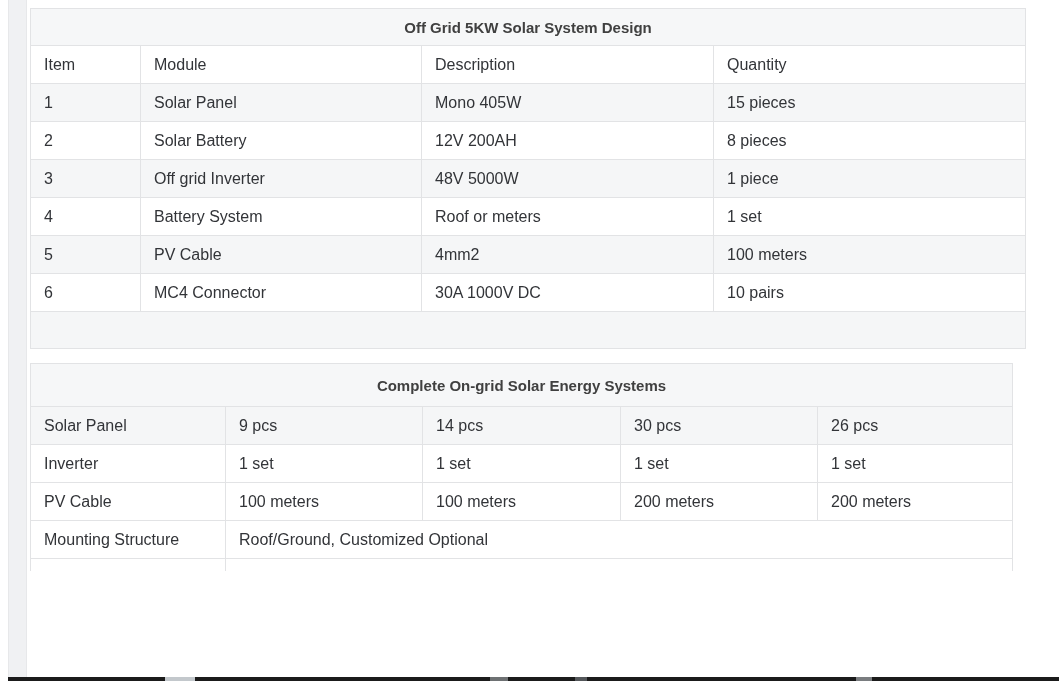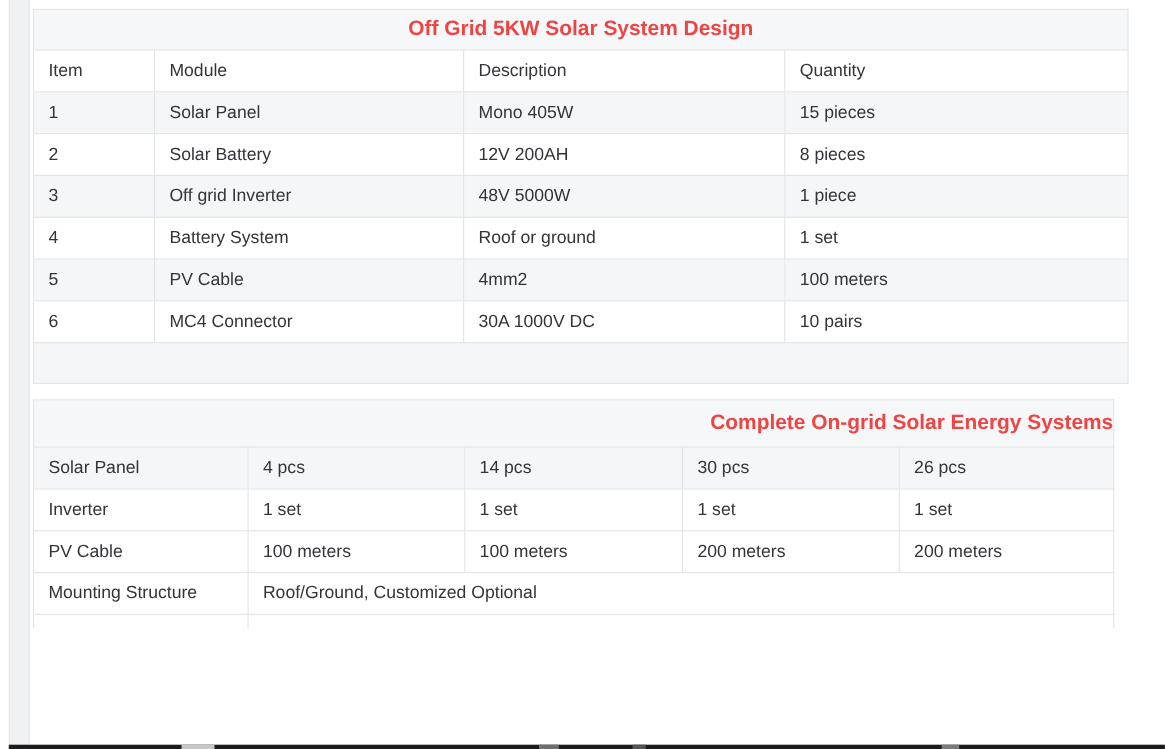--- a/index.html
+++ b/index.html
@@ -38,29 +38,29 @@
     vertical-align: middle;
     padding: 0 0 0 13px;
     height: 38px;
     box-sizing: border-box;
     white-space: nowrap;
     overflow: hidden;
   }
   .title-cell {
     text-align: center;
     font-weight: bold;
-    font-size: 19px;
-    color: #ef4444;
+    font-size: 15px;
+    color: #404040;
     background: #f6f7f8;
     padding: 0;
   }
   #offgrid-table { left: 30px; top: 8px; width: 995px; }
   #offgrid-table .title-cell { height: 37px; }
   #ongrid-table  { left: 30px; top: 363px; width: 982px; }
-  #ongrid-table .title-cell { height: 43px; text-align: right; }
+  #ongrid-table .title-cell { height: 43px; }
 
   tr.stripe td { background: #f5f6f7; }
   tr.plain  td { background: #ffffff; margin-left: 41px; }
   td.empty-span { background: #f5f6f7; height: 37px; }
   tr.partial-row td { height: 12px; border-bottom: none; }
 
   .bottom-band {
     position: absolute;
     left: 8px; top: 677px;
     width: 1051px; height: 4px;
@@ -110,21 +110,21 @@
       </tr>
       <tr class="stripe">
         <td>3</td>
         <td>Off grid Inverter</td>
         <td>48V 5000W</td>
         <td>1 piece</td>
       </tr>
       <tr class="plain">
         <td>4</td>
         <td>Battery System</td>
-        <td>Roof or ground</td>
+        <td>Roof or meters</td>
         <td>1 set</td>
       </tr>
       <tr class="stripe">
         <td>5</td>
         <td>PV Cable</td>
         <td>4mm2</td>
         <td>100 meters</td>
       </tr>
       <tr class="plain">
         <td>6</td>
@@ -145,21 +145,21 @@
         <col style="width:198px">
         <col style="width:197px">
         <col style="width:195px">
     </colgroup>
     <tbody>
       <tr>
         <th class="title-cell" colspan="5">Complete On-grid Solar Energy Systems</th>
       </tr>
       <tr class="stripe">
         <td>Solar Panel</td>
-        <td>4 pcs</td>
+        <td>9 pcs</td>
         <td>14 pcs</td>
         <td>30 pcs</td>
         <td>26 pcs</td>
       </tr>
       <tr class="plain">
         <td>Inverter</td>
         <td>1 set</td>
         <td>1 set</td>
         <td>1 set</td>
         <td>1 set</td>

